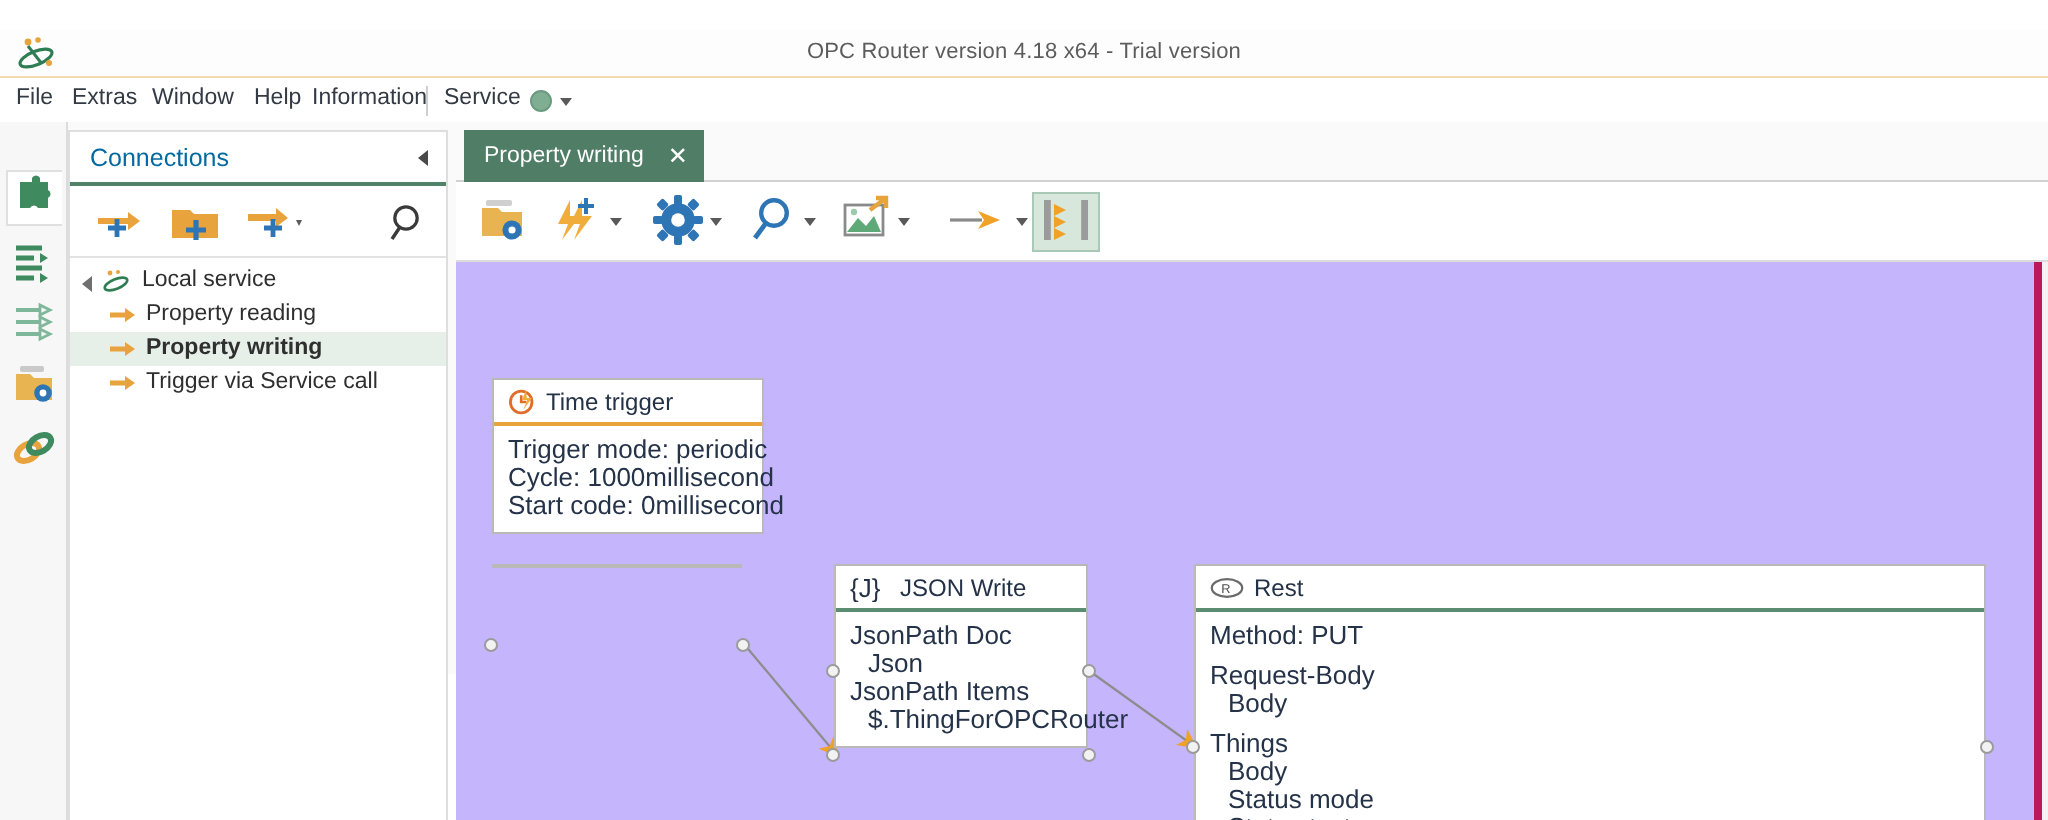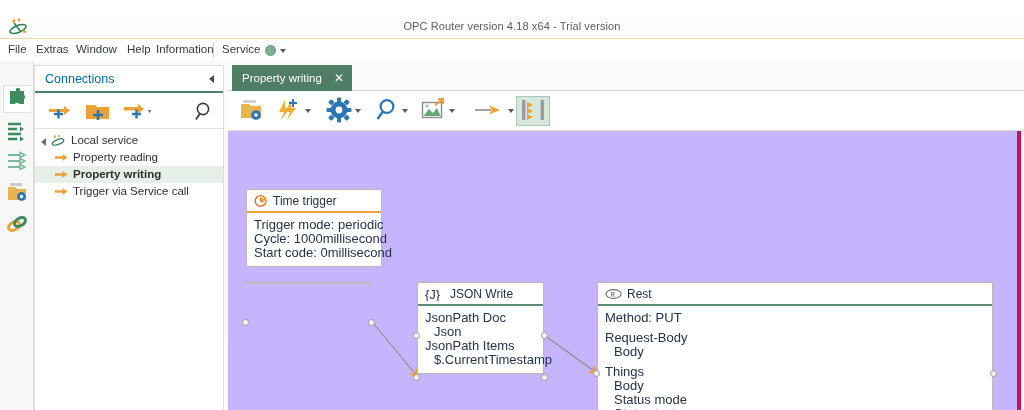--- a/index.html
+++ b/index.html
@@ -390,21 +390,21 @@
                 <svg width="20" height="14" viewBox="0 0 20 14">
                   <text x="0" y="11.5" font-family="Liberation Sans, sans-serif" font-size="13" fill="#243247">{J}</text>
                 </svg>
               </span>
               <span>JSON Write</span>
             </div>
             <div class="node-body">
               <div class="nline">JsonPath Doc</div>
               <div class="nline ind">Json</div>
               <div class="nline">JsonPath Items</div>
-              <div class="nline ind">$.CurrentTimestamp</div>
+              <div class="nline ind">$.ThingForOPCRouter</div>
             </div>
             <div class="port" style="left: -5px; top: 49px;"></div>
             <div class="port" style="left: -5px; top: 91px;"></div>
             <div class="port" style="right: -5px; top: 49px;"></div>
             <div class="port" style="right: -5px; top: 91px;"></div>
           </div>
           <div class="node" style="left: 369px; top: 151px; width: 396px;">
             <div class="node-head green">
               <span style="display: inline-flex;">
                 <svg width="17" height="13" viewBox="0 0 17 13">

